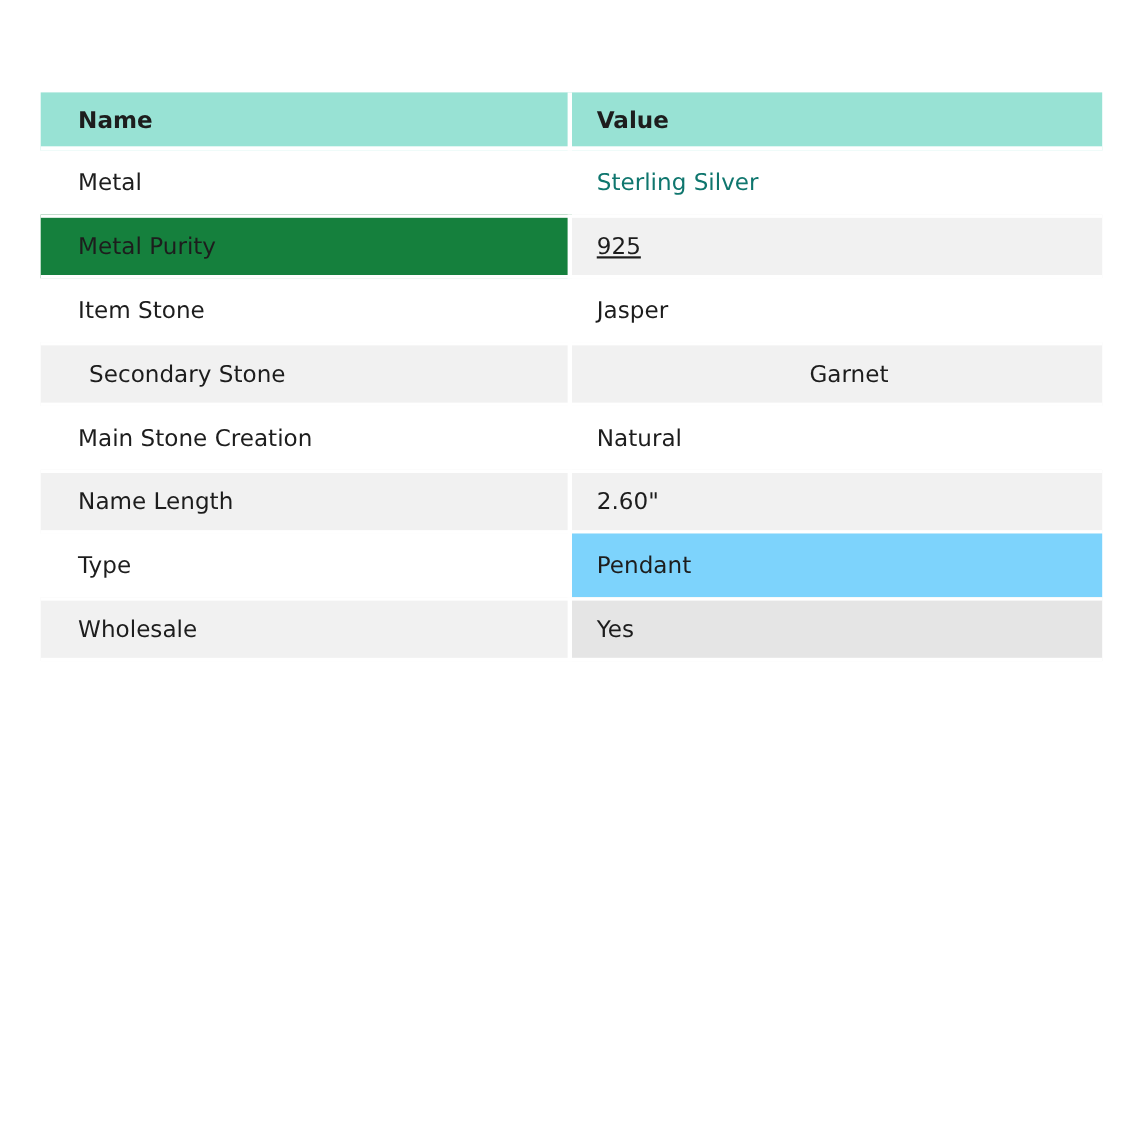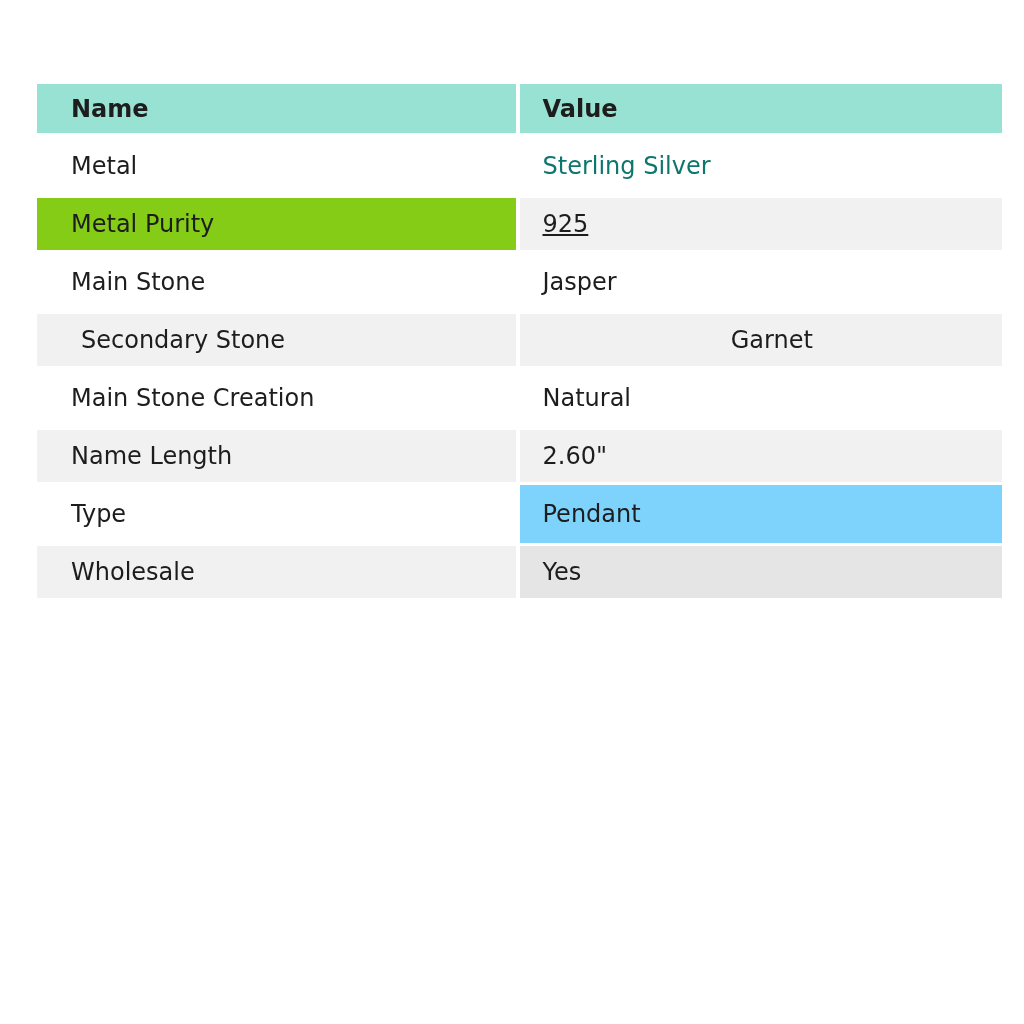--- a/index.html
+++ b/index.html
@@ -26,21 +26,21 @@
     border-spacing: 0;
     table-layout: fixed;
   }
   table.spec-table th,
   table.spec-table td {
     box-sizing: border-box;
     width: 50%;
     text-align: left;
     vertical-align: middle;
     color: #1d1d1d;
-    font-size: 24px;
+    font-size: 21px;
     white-space: nowrap;
     overflow: hidden;
   }
   table.spec-table th {
     height: 53px;            
     font-weight: bold;
     border-bottom: 4px solid #ffffff;
   }
   table.spec-table td {
     height: 58px;
@@ -72,25 +72,25 @@
         <th style="background: rgb(152, 226, 212); color: rgb(29, 29, 29);">Name</th>
         <th style="background: rgb(152, 226, 212); color: rgb(29, 29, 29);">Value</th>
       </tr>
     </thead>
     <tbody id="spec-rows">
         <tr>
           <td style="background: rgb(255, 255, 255); color: rgb(29, 29, 29);">Metal</td>
           <td style="background: rgb(255, 255, 255); color: #0f766e;">Sterling Silver</td>
         </tr>
         <tr class="alt">
-          <td style="background: #84cc16; color: rgb(29, 29, 29);">Metal Purity</td>
+          <td style="background: #15803d; color: rgb(29, 29, 29);">Metal Purity</td>
           <td style="background: rgb(241, 241, 241); color: rgb(29, 29, 29); text-decoration: underline;">925</td>
         </tr>
         <tr>
-          <td style="background: rgb(255, 255, 255); color: rgb(29, 29, 29);">Main Stone</td>
+          <td style="background: rgb(255, 255, 255); color: rgb(29, 29, 29);">Item Stone</td>
           <td style="background: rgb(255, 255, 255); color: rgb(29, 29, 29);">Jasper</td>
         </tr>
         <tr class="alt">
           <td style="background: rgb(241, 241, 241); color: rgb(29, 29, 29); padding-left: 44px;">Secondary Stone</td>
           <td style="background: rgb(241, 241, 241); color: rgb(29, 29, 29); text-align: center;">Garnet</td>
         </tr>
         <tr>
           <td style="background: rgb(255, 255, 255); color: rgb(29, 29, 29);">Main Stone Creation</td>
           <td style="background: rgb(255, 255, 255); color: rgb(29, 29, 29);">Natural</td>
         </tr>

